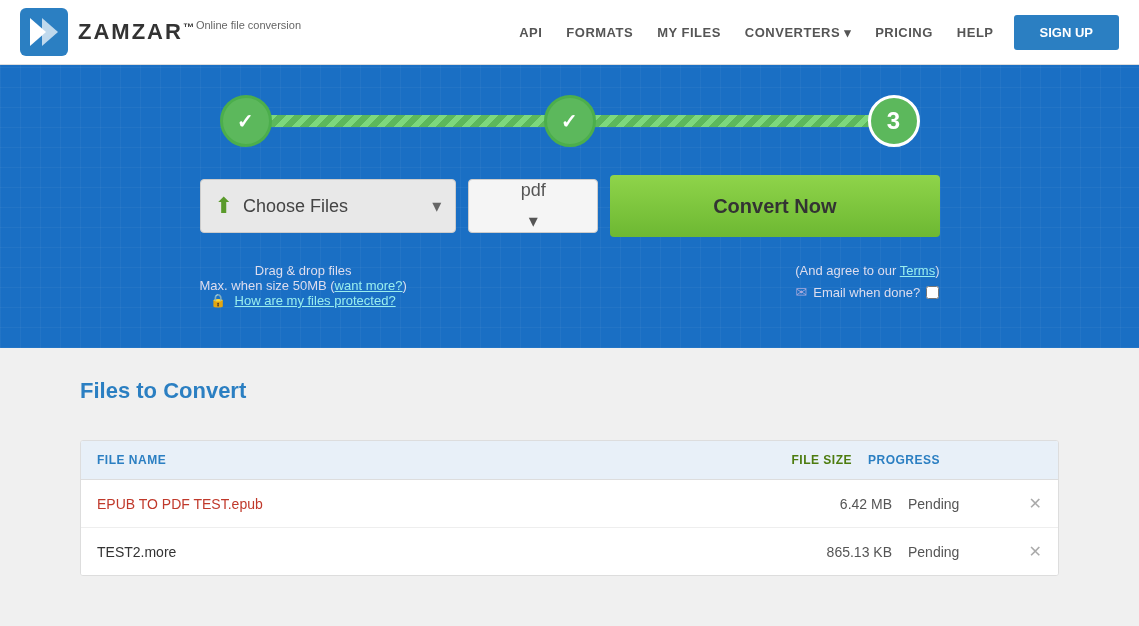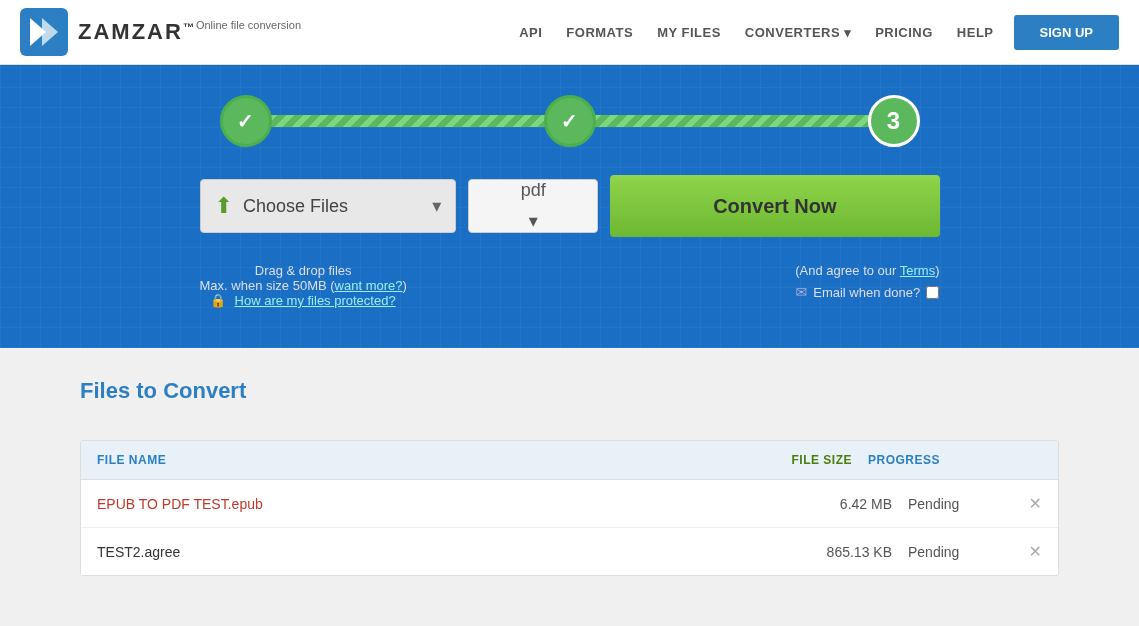--- a/index.html
+++ b/index.html
@@ -410,19 +410,19 @@
     </div>
 
     <div class="table-row">
       <span class="row-filename">EPUB TO PDF TEST.epub</span>
       <span class="row-filesize">6.42 MB</span>
       <span class="row-progress">Pending</span>
       <span class="row-remove">✕</span>
     </div>
 
     <div class="table-row">
-      <span class="row-filename row-filename-normal">TEST2.agree</span>
+      <span class="row-filename row-filename-normal">TEST2.more</span>
       <span class="row-filesize">865.13 KB</span>
       <span class="row-progress">Pending</span>
       <span class="row-remove">✕</span>
     </div>
   </div>
 </section>
 
 </body></html>

